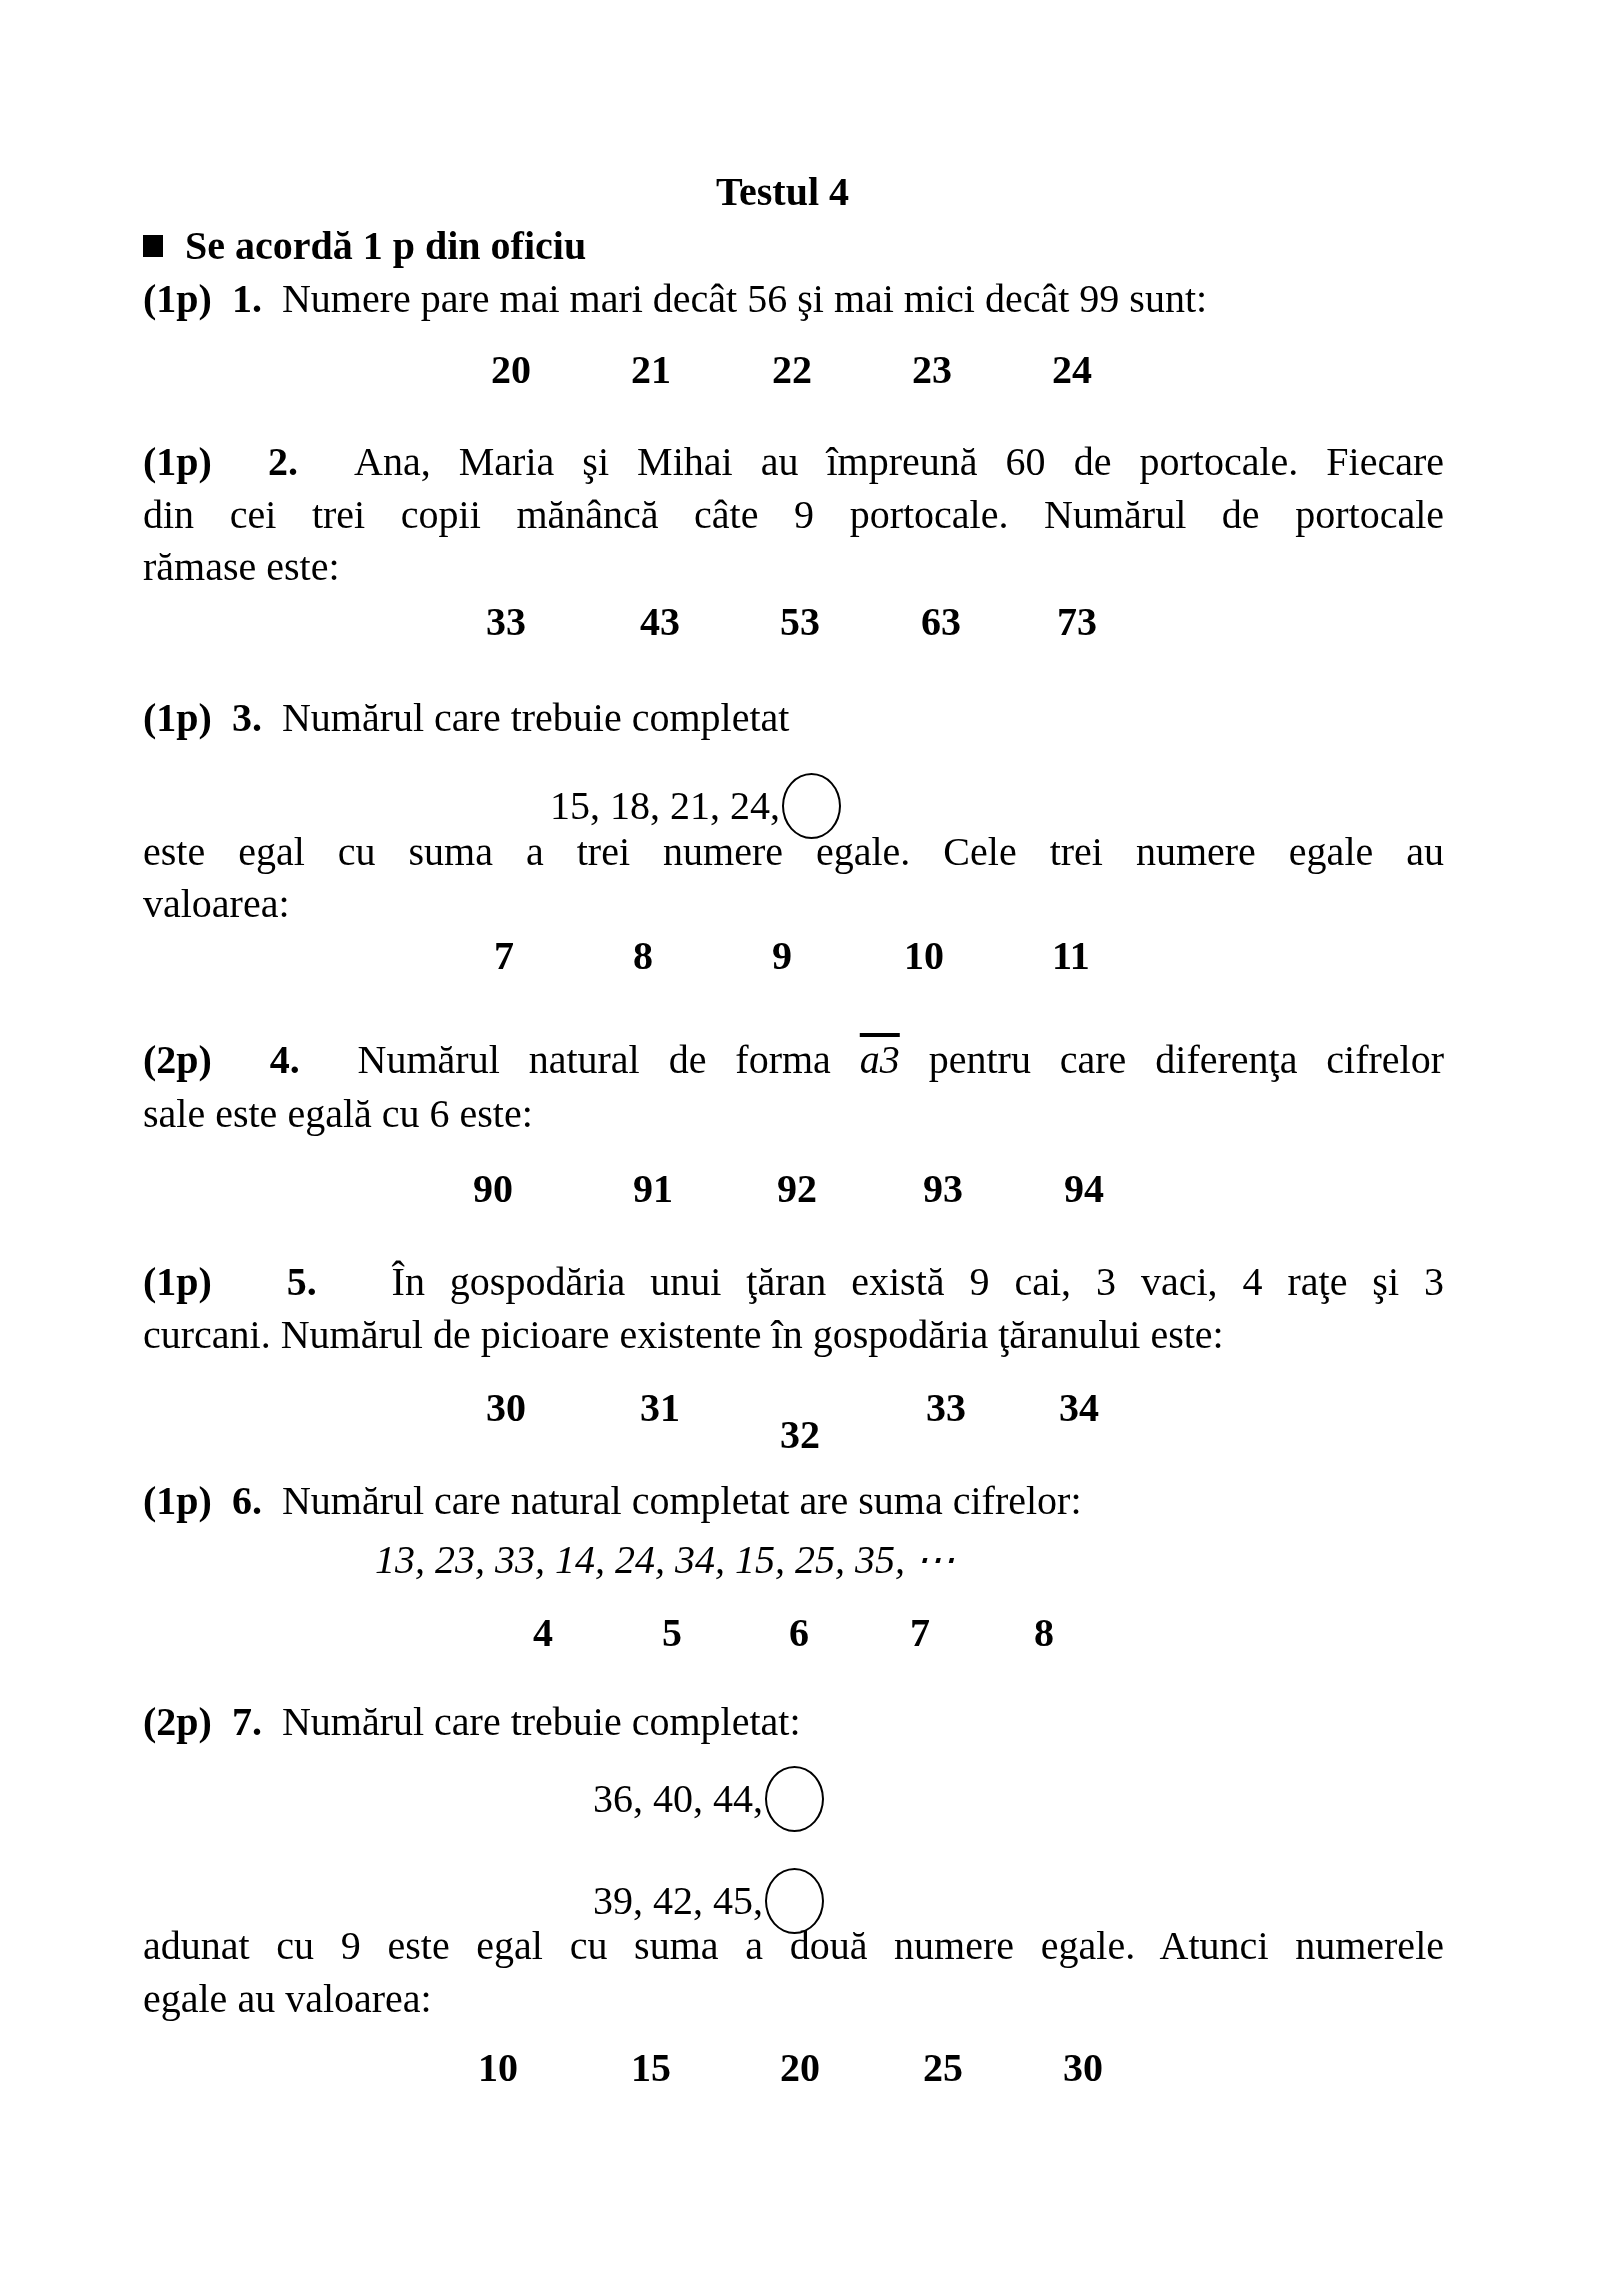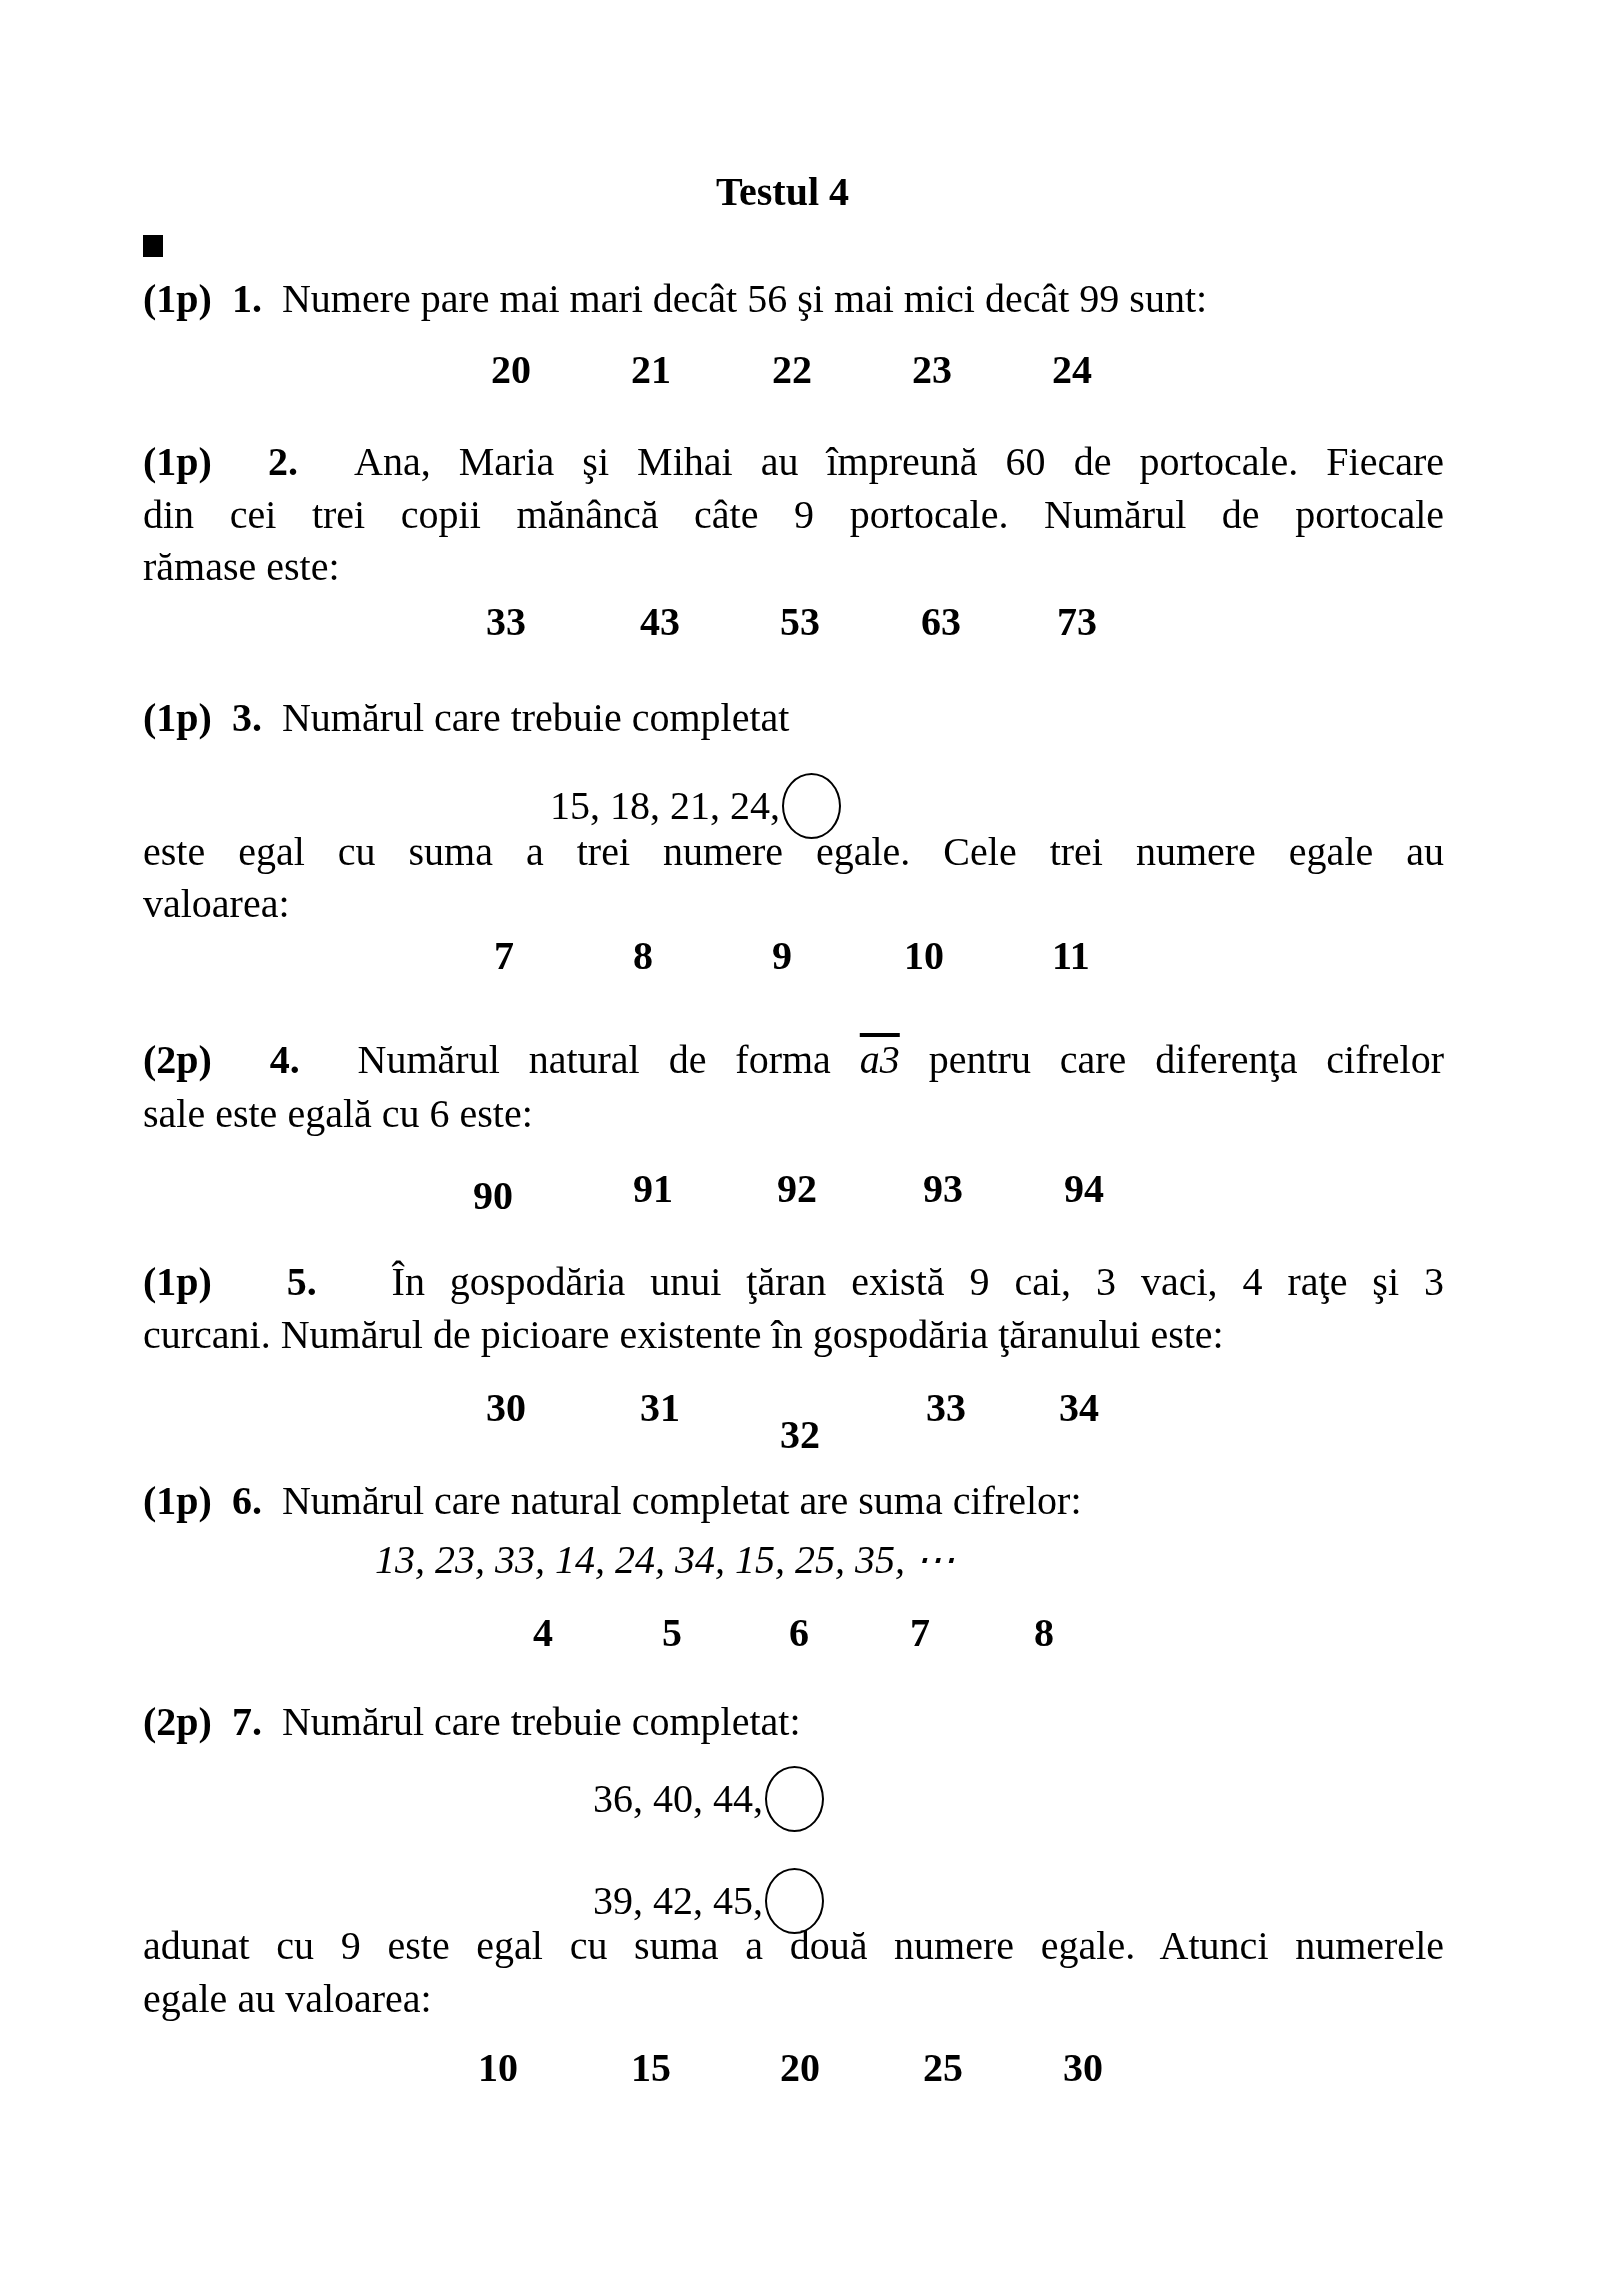--- a/index.html
+++ b/index.html
@@ -27,21 +27,21 @@
     .pts { display: inline-block; }
   </style>
 </head>
 <body>
 
 <div class="line title" style="top:168px; left:716px; width:auto;">
   <span>Testul 4</span>
 </div>
 
 <div class="line b" style="top:222px;">
-  <span class="bullet"></span>
+  <span class="bullet"></span><span>Se acordă 1 p din oficiu</span>
 </div>
 
 <div>
   <div class="line" style="top:275px;">
     <span class="b pts">(1p)</span>&nbsp;&nbsp;<span class="b">1.</span>&nbsp;&nbsp;<span>Numere pare mai mari decât 56 şi mai mici decât 99 sunt:</span>
   </div>
   <div class="choices" style="top:346px; left:0;">
     <span style="left:491px;">20</span>
     <span style="left:631px;">21</span>
     <span style="left:772px;">22</span>
@@ -92,21 +92,21 @@
 </div>
 
 <div>
   <div class="line justify" style="top:1036px;">
     <span class="b pts">(2p)</span>&nbsp;&nbsp;<span class="b">4.</span>&nbsp;&nbsp;<span>Numărul natural de forma</span>&nbsp;<span class="overline">a3</span>&nbsp;<span>pentru care diferenţa  cifrelor</span>
   </div>
   <div class="line" style="top:1090px;">
     <span>sale este egală cu 6 este:</span>
   </div>
   <div class="choices" style="top:1165px; left:0;">
-    <span style="left:473px;margin-top:7px;">90</span>
+    <span style="left:473px;">90</span>
     <span style="left:633px;">91</span>
     <span style="left:777px;">92</span>
     <span style="left:923px;">93</span>
     <span style="left:1064px;text-align:center;">94</span>
   </div>
 </div>
 
 <div>
   <div class="line justify" style="top:1258px;">
     <span class="b pts">(1p)</span>&nbsp;&nbsp;&nbsp;<span class="b">5.</span>&nbsp;&nbsp;&nbsp;<span>În gospodăria unui ţăran există 9 cai, 3 vaci, 4 raţe şi 3</span>

